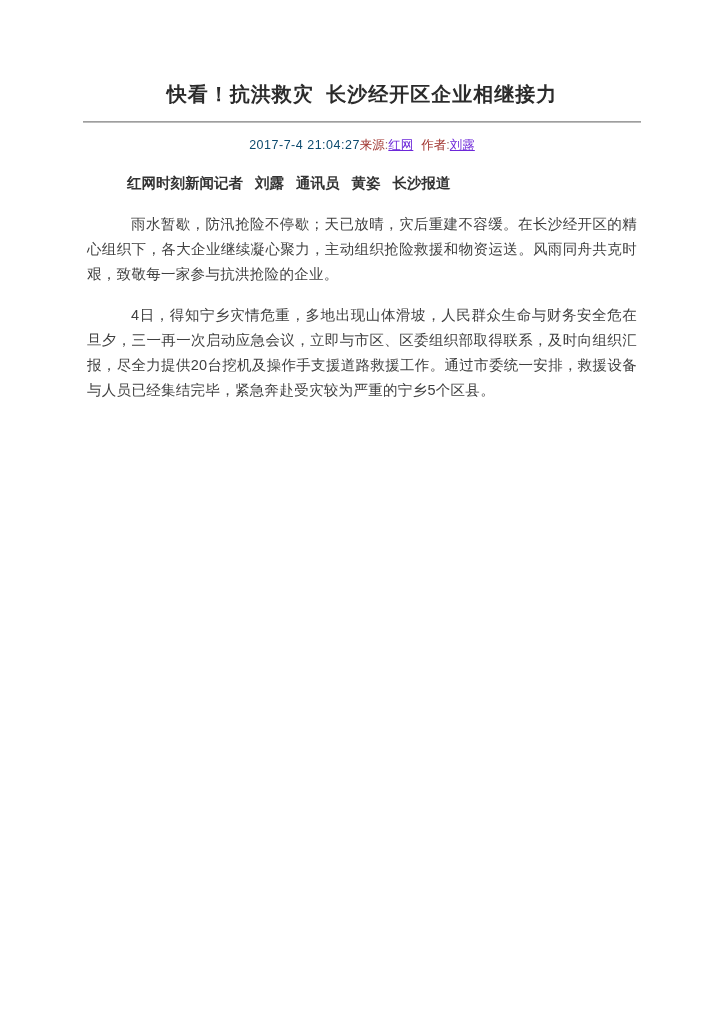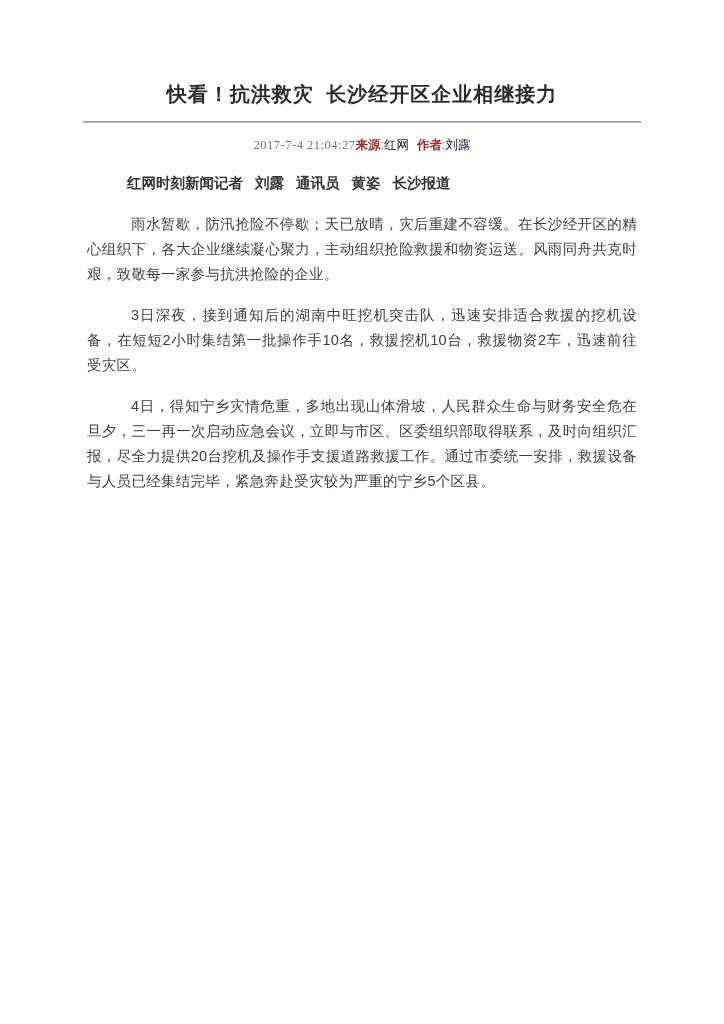--- a/index.html
+++ b/index.html
@@ -36,33 +36,33 @@
     background: linear-gradient(#8f8f8f, #cccccc);
   }
   .meta {
     margin-top: 14px;
     text-align: center;
     font-size: 12.5px;
     line-height: 16px;
     white-space: nowrap;
   }
   .meta .date {
-    color: #737373;
+    color: #0c4a6e;
     letter-spacing: 0.5px;
-    font-family: Liberation Serif, serif;
   }
   .meta .label {
     color: #9e2f2a;
-    font-weight: bold;
+    font-weight: normal;
   }
   .meta .colon {
     color: #9b6a66;
   }
   .meta .value {
-    color: #0f172a;
+    color: #6d28d9;
+    text-decoration: underline;
   }
   .meta .gap {
     display: inline-block;
     width: 8px;
   }
   .byline {
     margin: 18px 0 16px;
     font-size: 14.5px;
     font-weight: bold;
     color: #333333;
@@ -90,17 +90,16 @@
 
     <div class="divider"></div>
 
     <div class="meta">
       <span class="date">2017-7-4 21:04:27</span><span class="src"><span class="label">来源</span><span class="colon">:</span><span class="value">红网</span><span class="gap"></span><span class="label">作者</span><span class="colon">:</span><span class="value">刘露</span></span>
     </div>
 
     <p class="byline">红网时刻新闻记者 刘露 通讯员 黄姿 长沙报道</p>
 
     <p class="para">雨水暂歇，防汛抢险不停歇；天已放晴，灾后重建不容缓。在长沙经开区的精心组织下，各大企业继续凝心聚力，主动组织抢险救援和物资运送。风雨同舟共克时艰，致敬每一家参与抗洪抢险的企业。</p>
-    <p class="para">3日深夜，接到通知后的湖南中旺挖机突击队，迅速安排适合救援的挖机设备，在短短2小时集结第一批操作手10名，救援挖机10台，救援物资2车，迅速前往受灾区。</p>
     <p class="para">4日，得知宁乡灾情危重，多地出现山体滑坡，人民群众生命与财务安全危在旦夕，三一再一次启动应急会议，立即与市区、区委组织部取得联系，及时向组织汇报，尽全力提供20台挖机及操作手支援道路救援工作。通过市委统一安排，救援设备与人员已经集结完毕，紧急奔赴受灾较为严重的宁乡5个区县。</p>
 
   </div>
 </div>
 
 </body></html>

